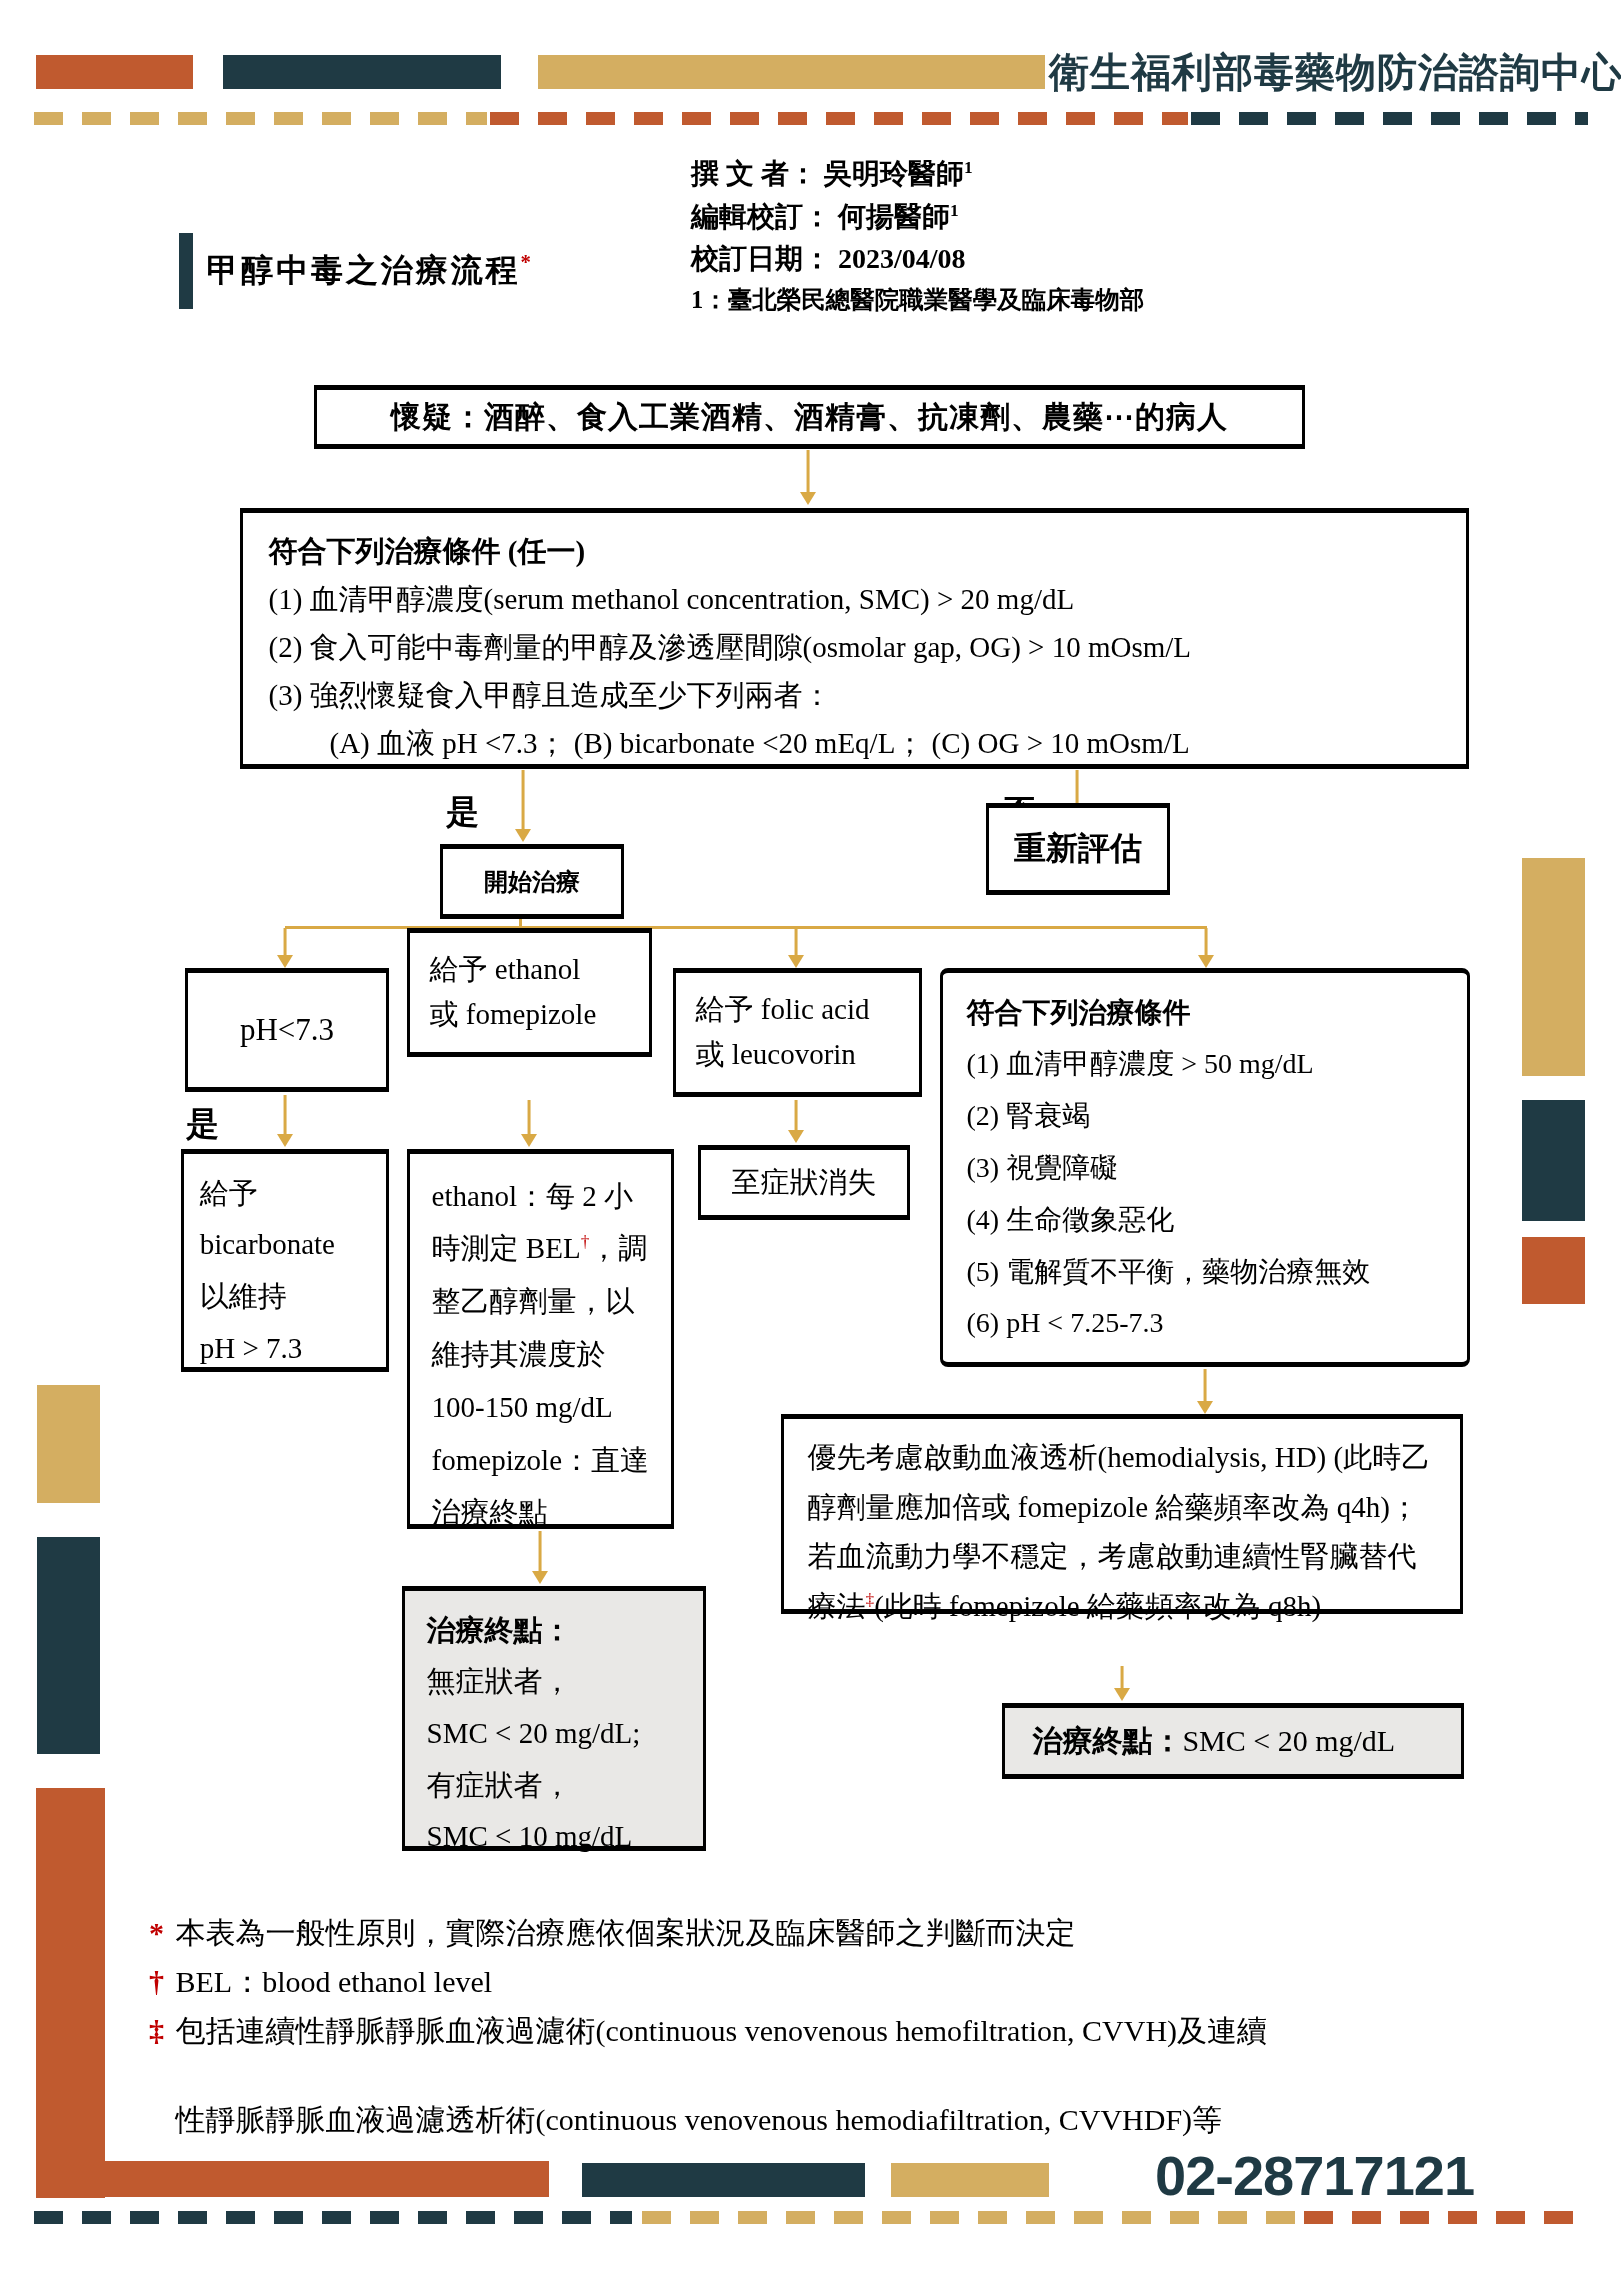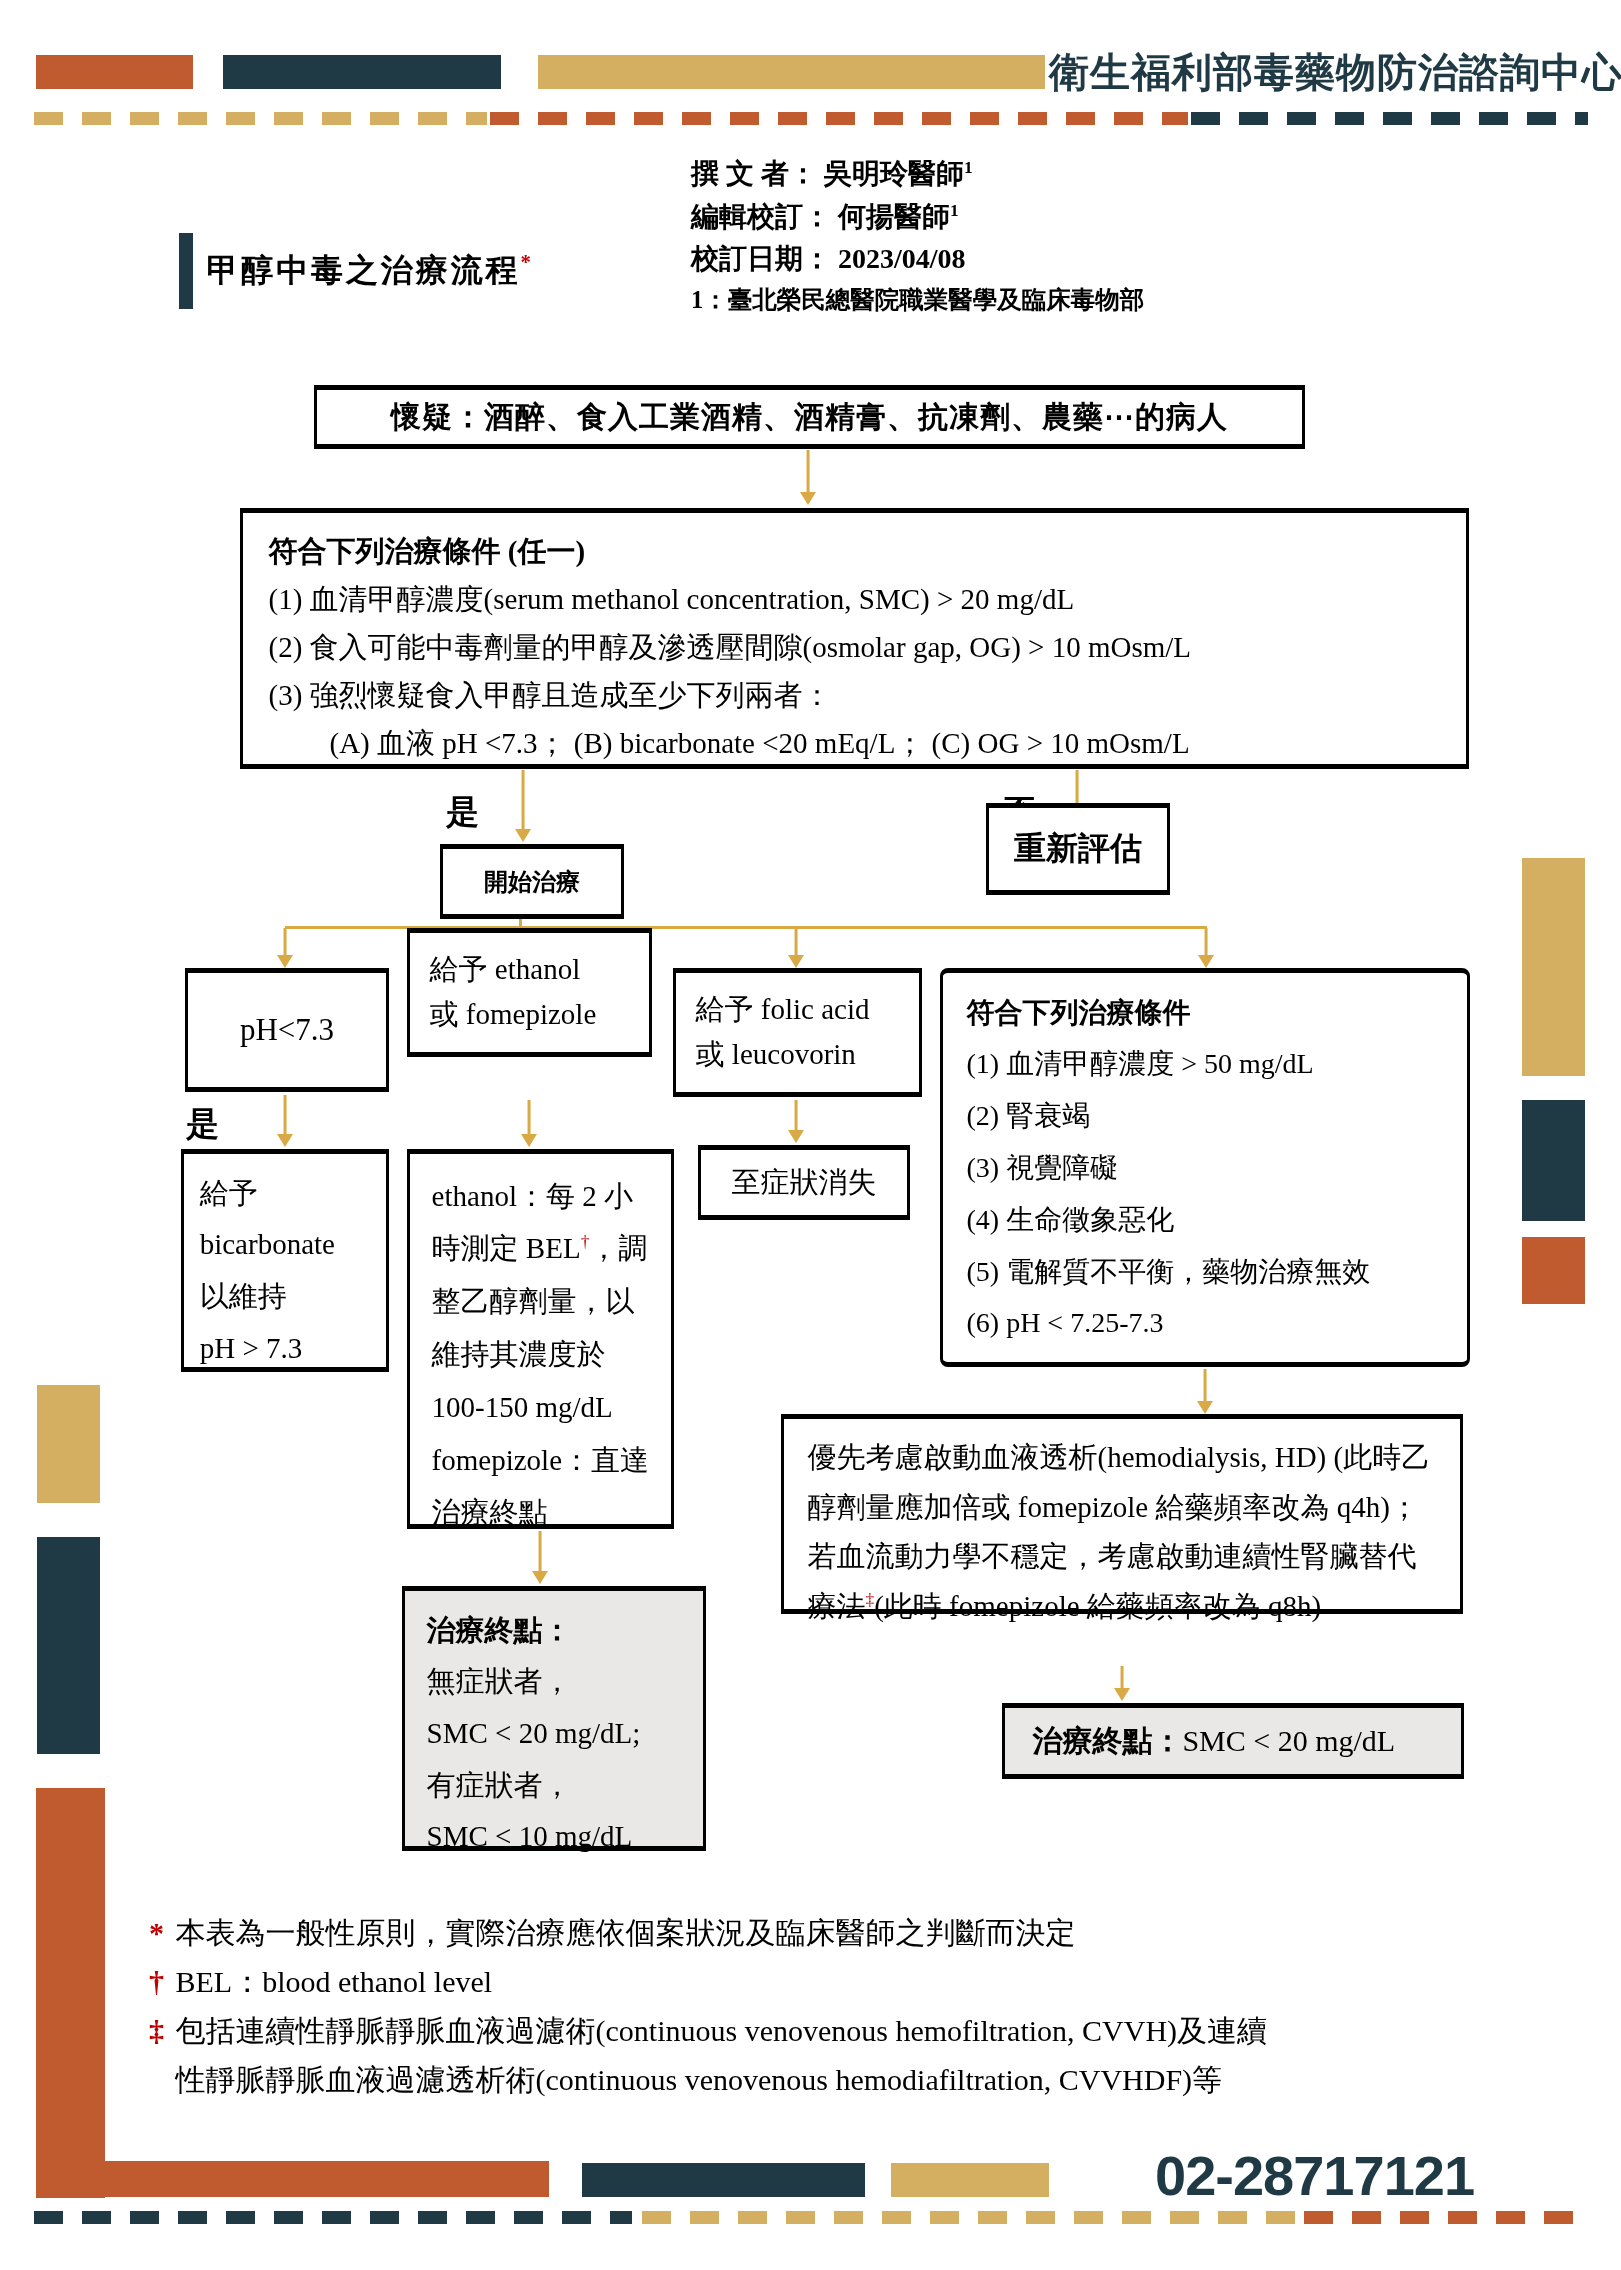--- a/index.html
+++ b/index.html
@@ -180,21 +180,21 @@
       <span>本表為一般性原則，實際治療應依個案狀況及臨床醫師之判斷而決定</span>
     </div>
     <div class="fn">
       <span class="mk">†</span>
       <span>BEL：blood ethanol level</span>
     </div>
     <div class="fn">
       <span class="mk">‡</span>
       <span>包括連續性靜脈靜脈血液過濾術(continuous venovenous hemofiltration, CVVH)及連續</span>
     </div>
-    <div class="fn" style="padding-left:26.5px;">
+    <div class="fn" style="padding-left:26.5px;margin-top:40px;">
       <span>性靜脈靜脈血液過濾透析術(continuous venovenous hemodiafiltration, CVVHDF)等</span>
     </div>
   </div>
 
   <div class="block c-gold" style="left:1522px;top:858px;width:63px;height:218px;"></div>
   <div class="block c-teal" style="left:1522px;top:1100px;width:63px;height:121px;"></div>
   <div class="block c-orange" style="left:1522px;top:1237px;width:63px;height:67px;"></div>
 
   <div class="block c-gold" style="left:37px;top:1385px;width:63px;height:118px;"></div>
   <div class="block c-teal" style="left:37px;top:1537px;width:63px;height:217px;"></div>

